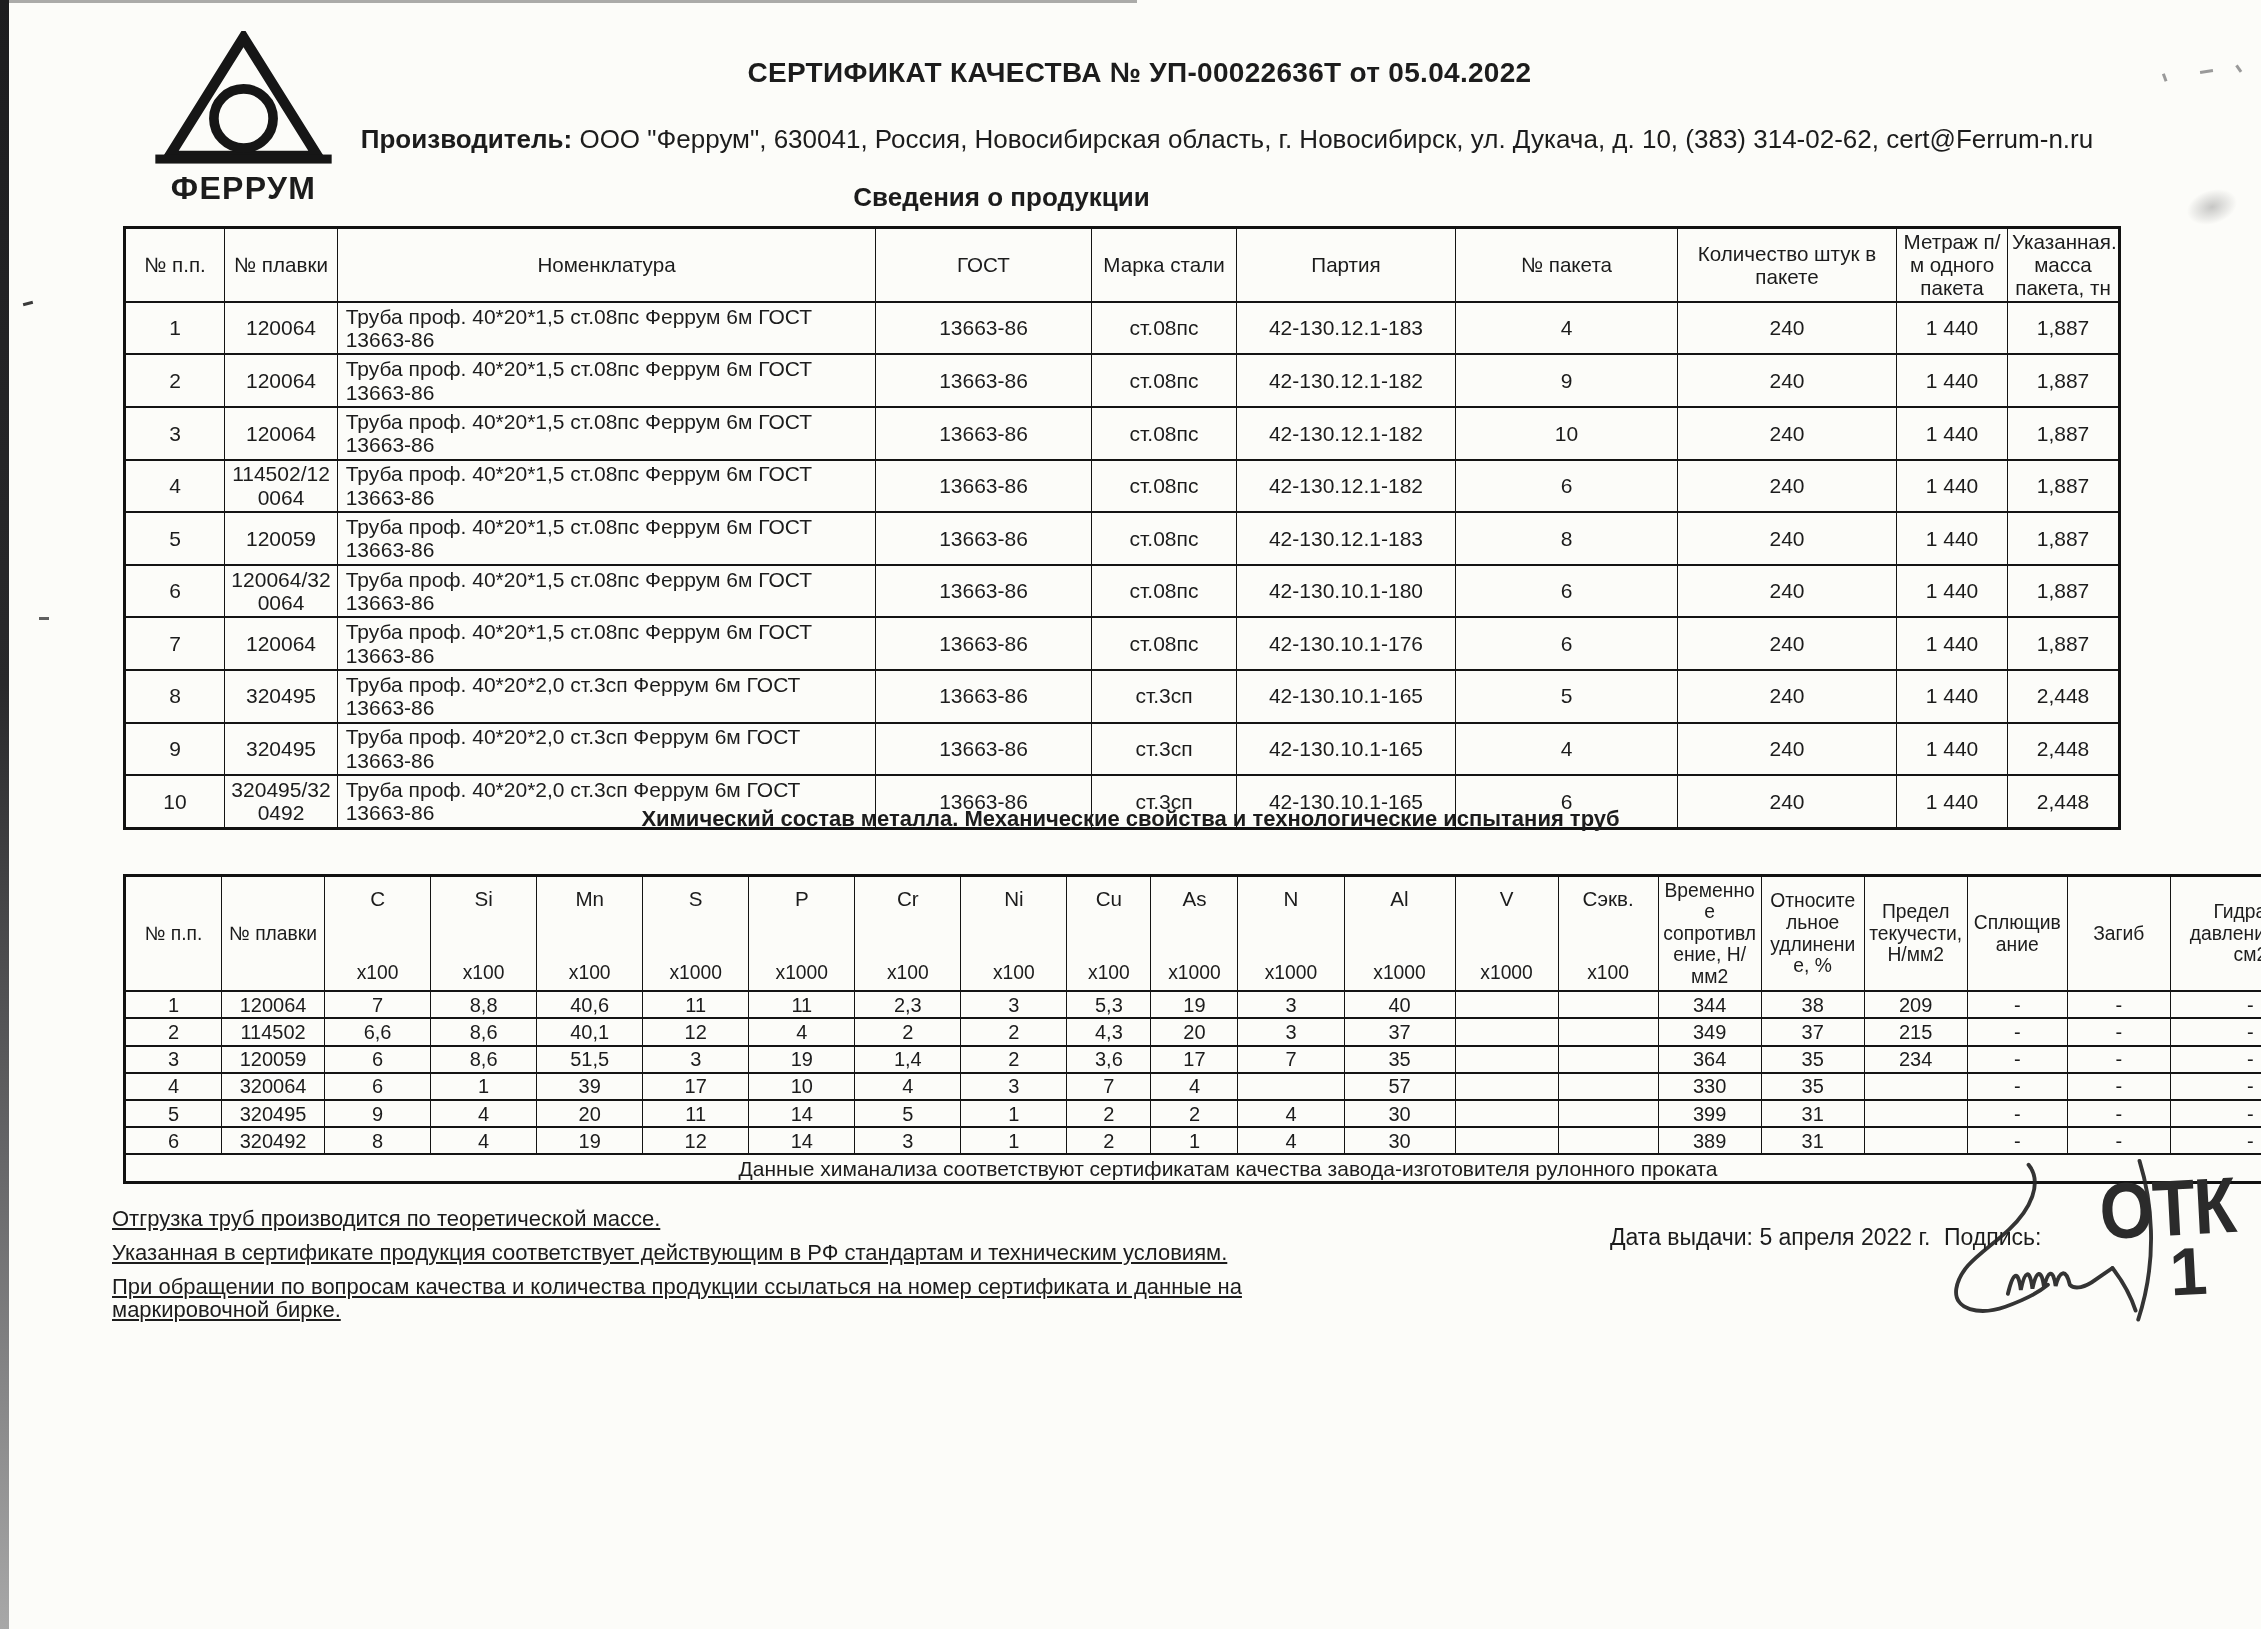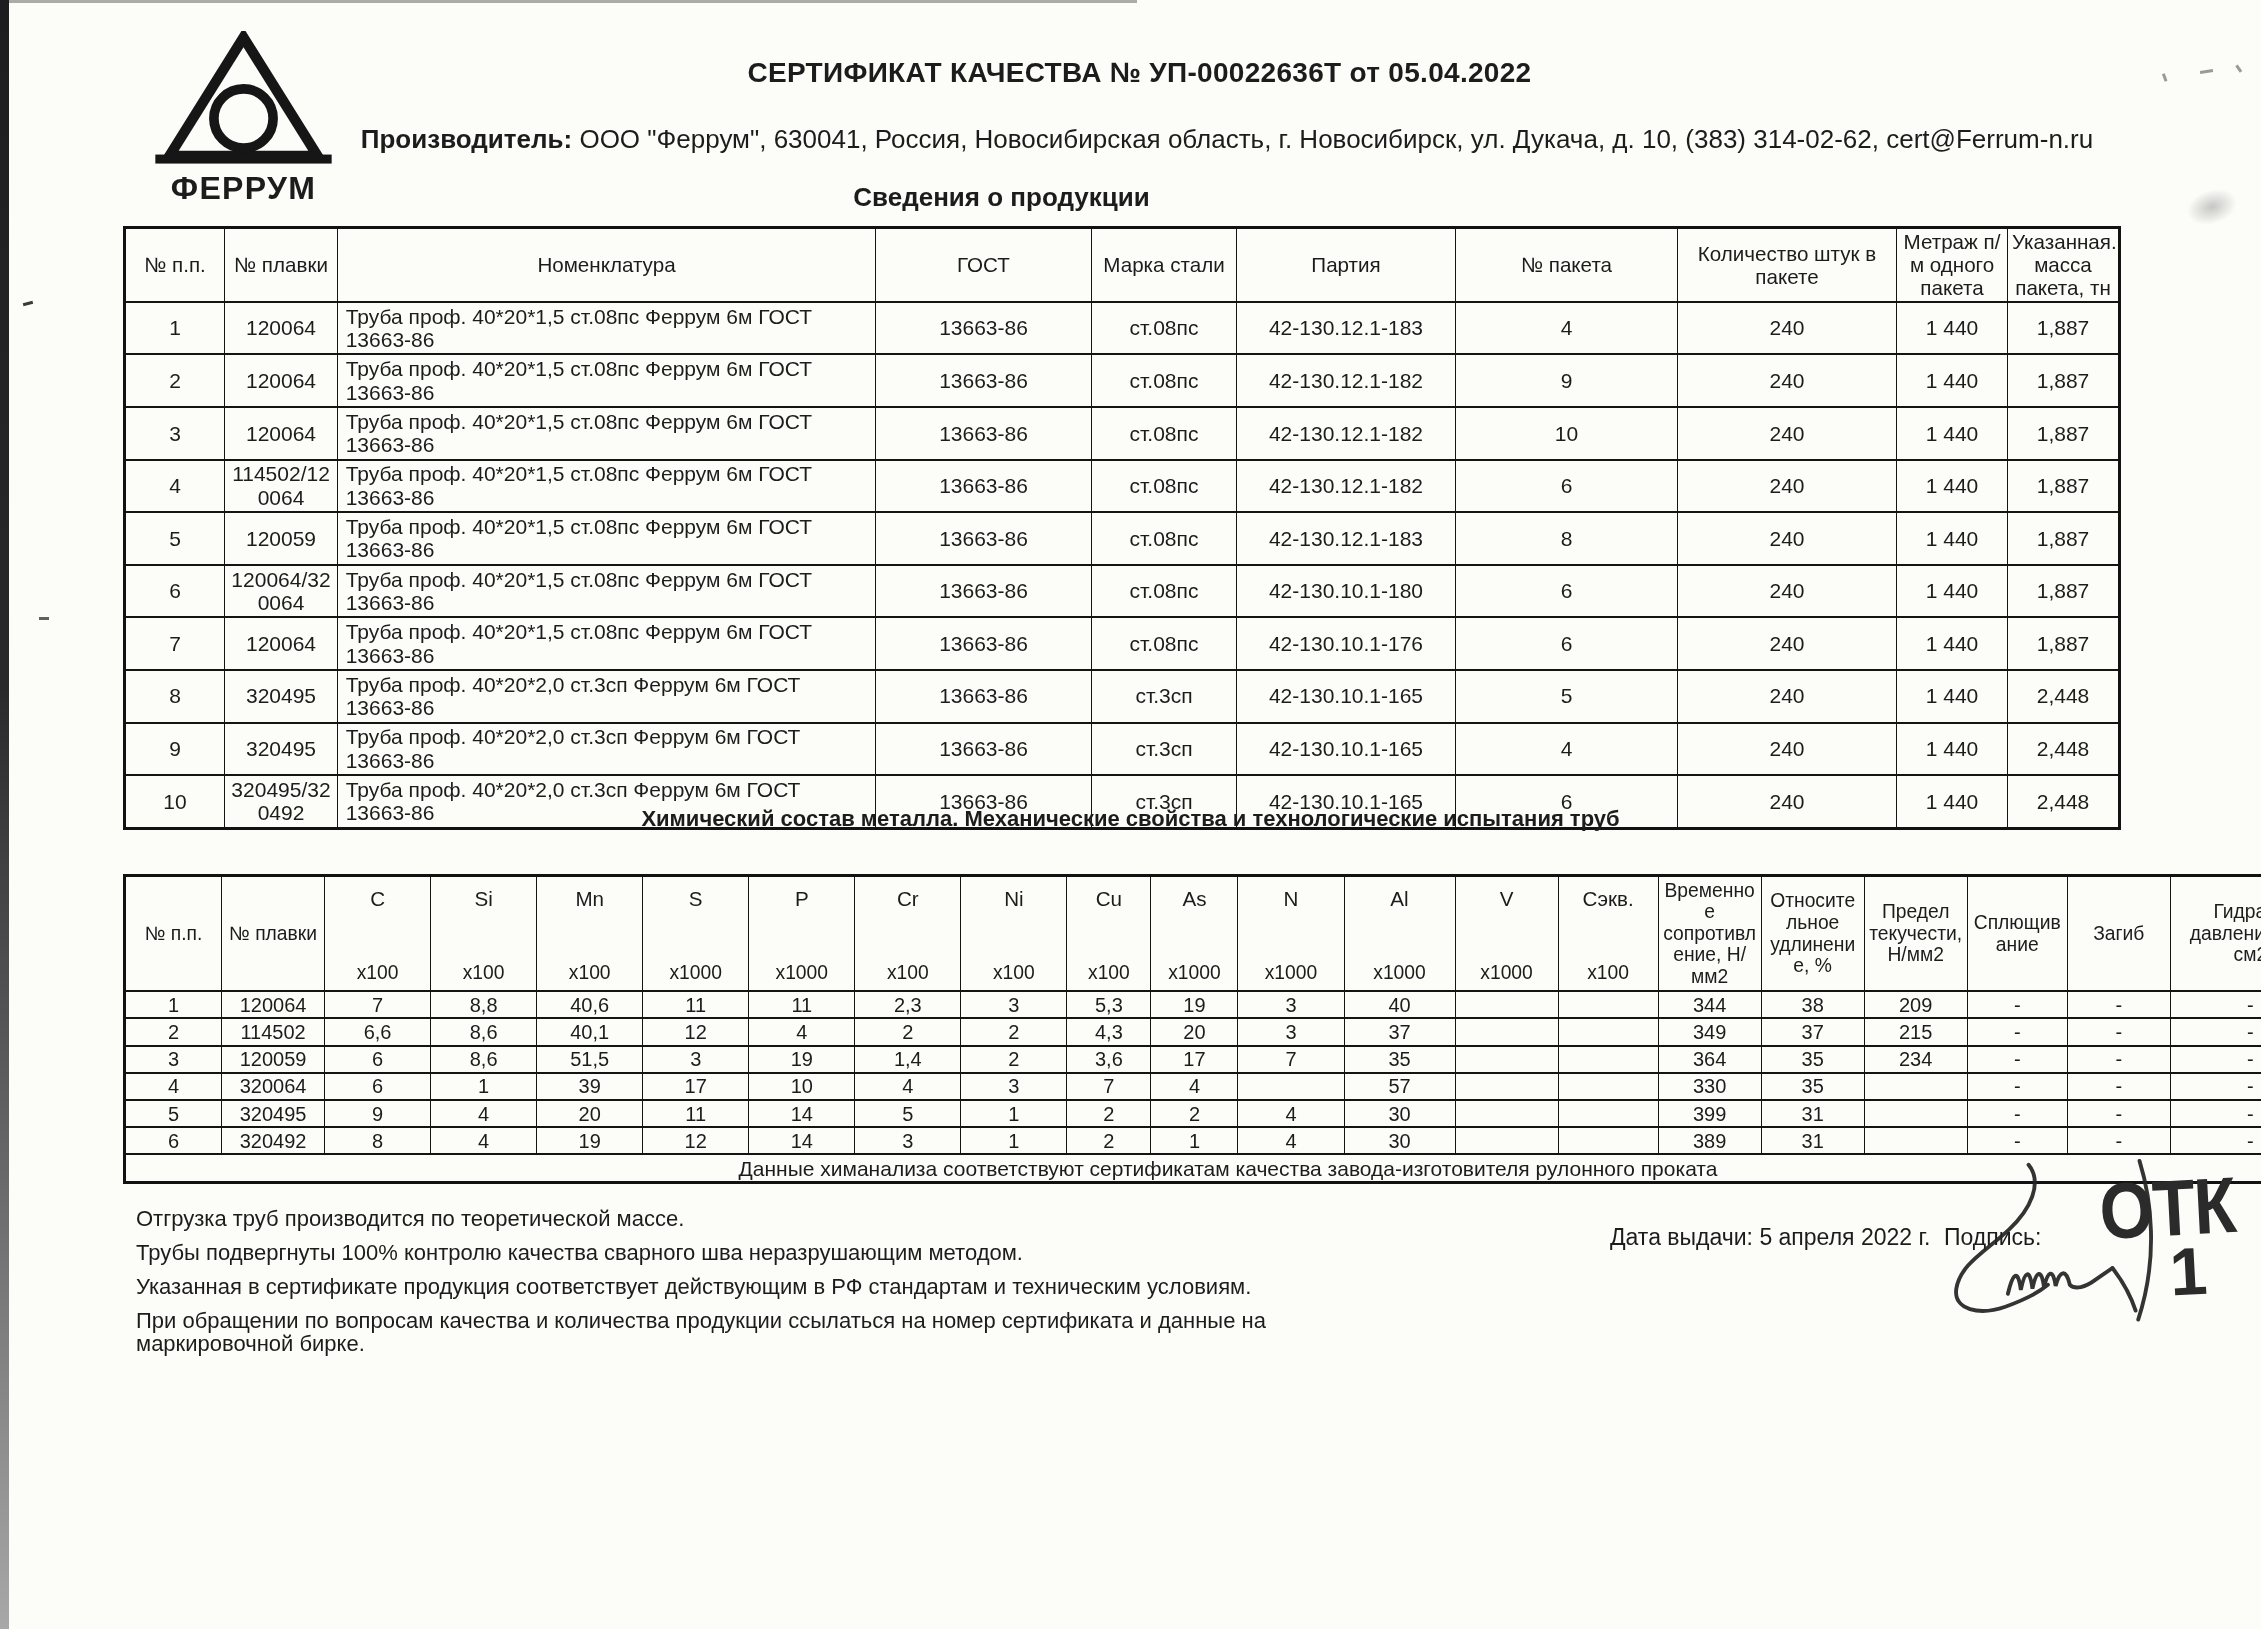--- a/index.html
+++ b/index.html
@@ -50,21 +50,21 @@
   .t2 th,.t2 td{border:1.9px solid #141414;border-top-width:2.6px;border-bottom-width:2.6px;}
   .t2 thead th{height:88px;font-weight:400;font-size:19.3px;vertical-align:middle;position:relative;
     padding:2.6px 3.9px;line-height:1.12;text-align:center;}
   .t2 thead th .hl{overflow-wrap:anywhere;}
   .t2 thead th:not(.nosub) .hl{position:absolute;top:10.3px;left:2.6px;right:2.6px;font-size:20.6px;}
   .t2 thead th .hs{position:absolute;bottom:6.4px;left:2.6px;right:2.6px;font-size:19.3px;}
   .t2 td{height:24px;font-size:20px;text-align:center;line-height:1;padding:0.6px 2.6px;vertical-align:middle;}
   .t2 tfoot td{height:24.5px;font-size:21px;}
 
   
-  .notes{position:absolute;left:136px;top:1207px;width:1225px;}
+  .notes{position:absolute;left:112px;top:1207px;width:1225px;text-decoration:underline;}
   .notes p{margin:0 0 11px 0;font-size:22px;line-height:1.05;}
 
   
   .date-label{position:absolute;left:1610px;top:1224px;font-size:23px;}
   .sign-label{position:absolute;left:1944px;top:1224px;font-size:23px;}
   .signature{position:absolute;left:1946px;top:1153px;}
   .stamp{position:absolute;left:2101px;top:1168px;font-weight:bold;color:#2b2b2b;transform:rotate(-3deg);}
   .stamp-otk{display:block;font-size:79px;letter-spacing:-1.3px;transform:scaleX(.88);transform-origin:left center;line-height:1;}
   .stamp-one{display:block;font-size:67px;margin:-9px 0 0 67px;line-height:1;}
 </style>
@@ -497,21 +497,20 @@
       <tfoot>
         <tr>
           <td colspan="21">Данные химанализа соответствуют сертификатам качества завода-изготовителя рулонного проката</td>
         </tr>
       </tfoot>
     </table>
   </div>
 
   <section class="notes">
       <p>Отгрузка труб производится по теоретической массе.</p>
-      <p>Трубы подвергнуты 100% контролю качества сварного шва неразрушающим методом.</p>
       <p>Указанная в сертификате продукция соответствует действующим в РФ стандартам и техническим условиям.</p>
       <p>При обращении по вопросам качества и количества продукции ссылаться на номер сертификата и данные на маркировочной бирке.</p>
     </section>
 
   <div class="date-label">Дата выдачи: 5 апреля 2022 г.</div>
   <div class="sign-label">Подпись:</div>
   <span class="signature">
     <svg width="258" height="181" viewBox="0 0 400 280">
       <g fill="none" stroke="#242424" stroke-width="6" stroke-linecap="round" opacity="0.92">
         <path d="M128 18 C150 45 132 86 98 118 C62 152 22 172 16 210 C11 243 52 252 92 238 C120 228 146 214 158 204"></path>

